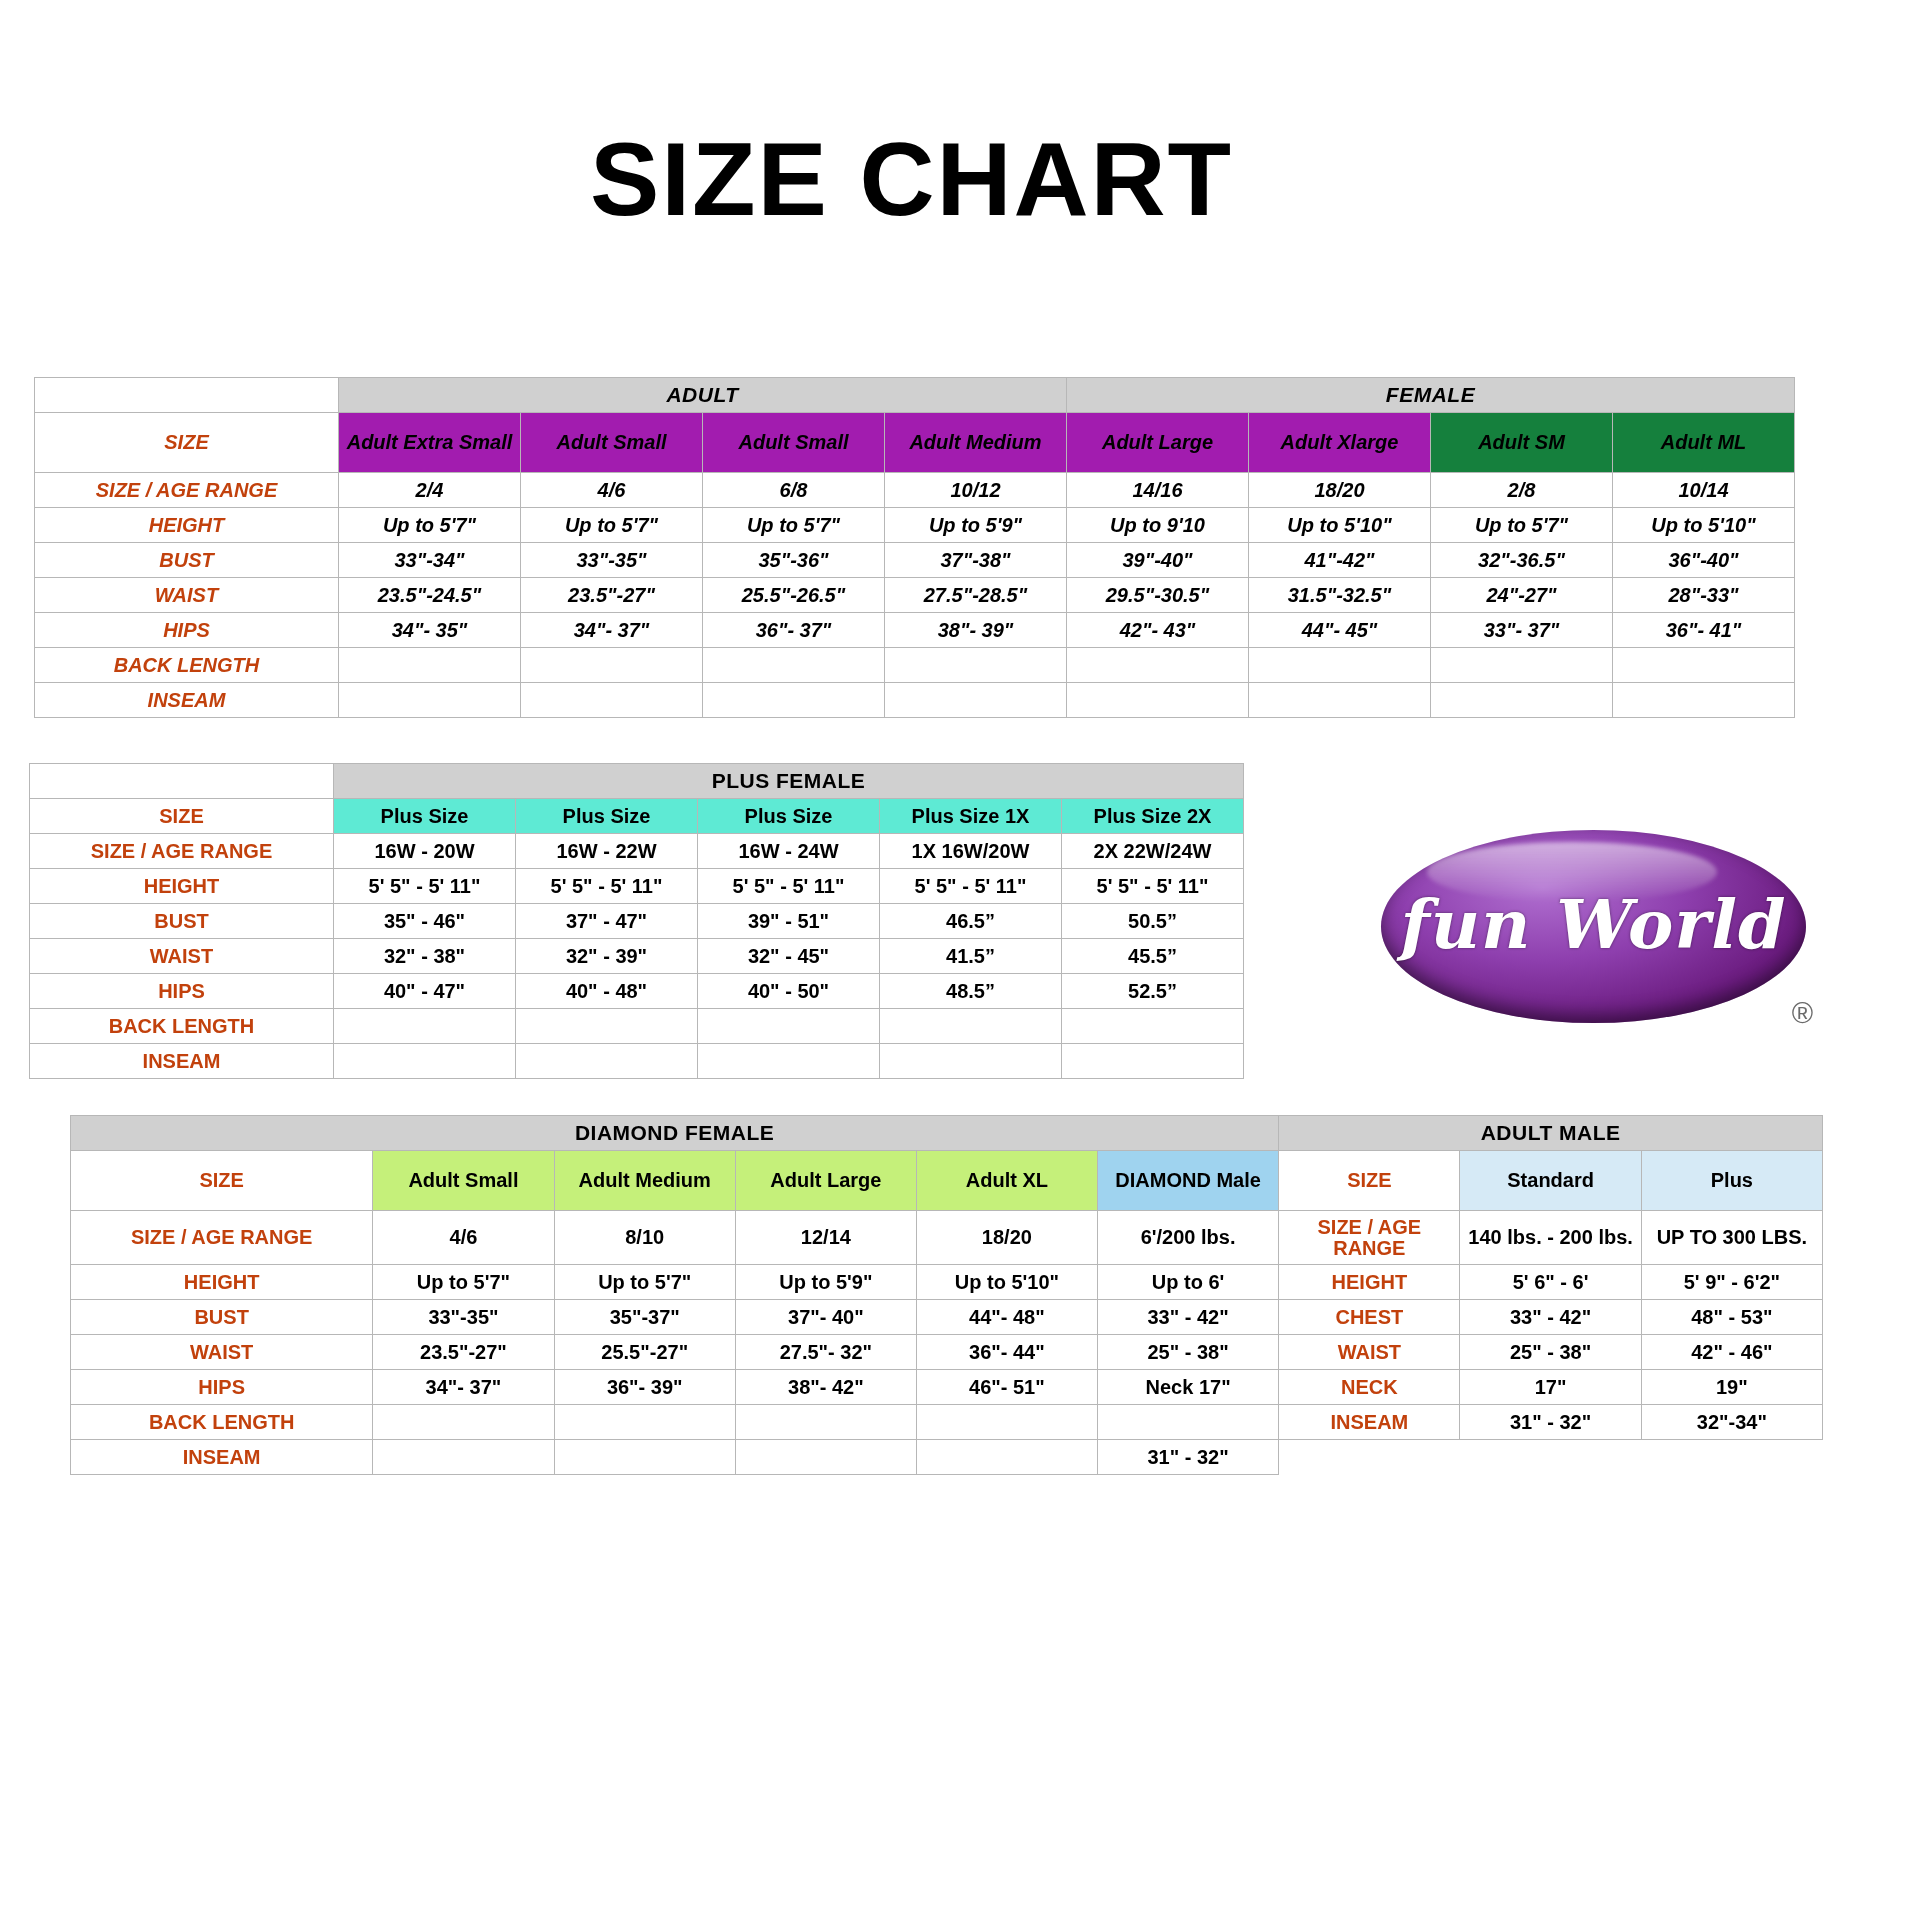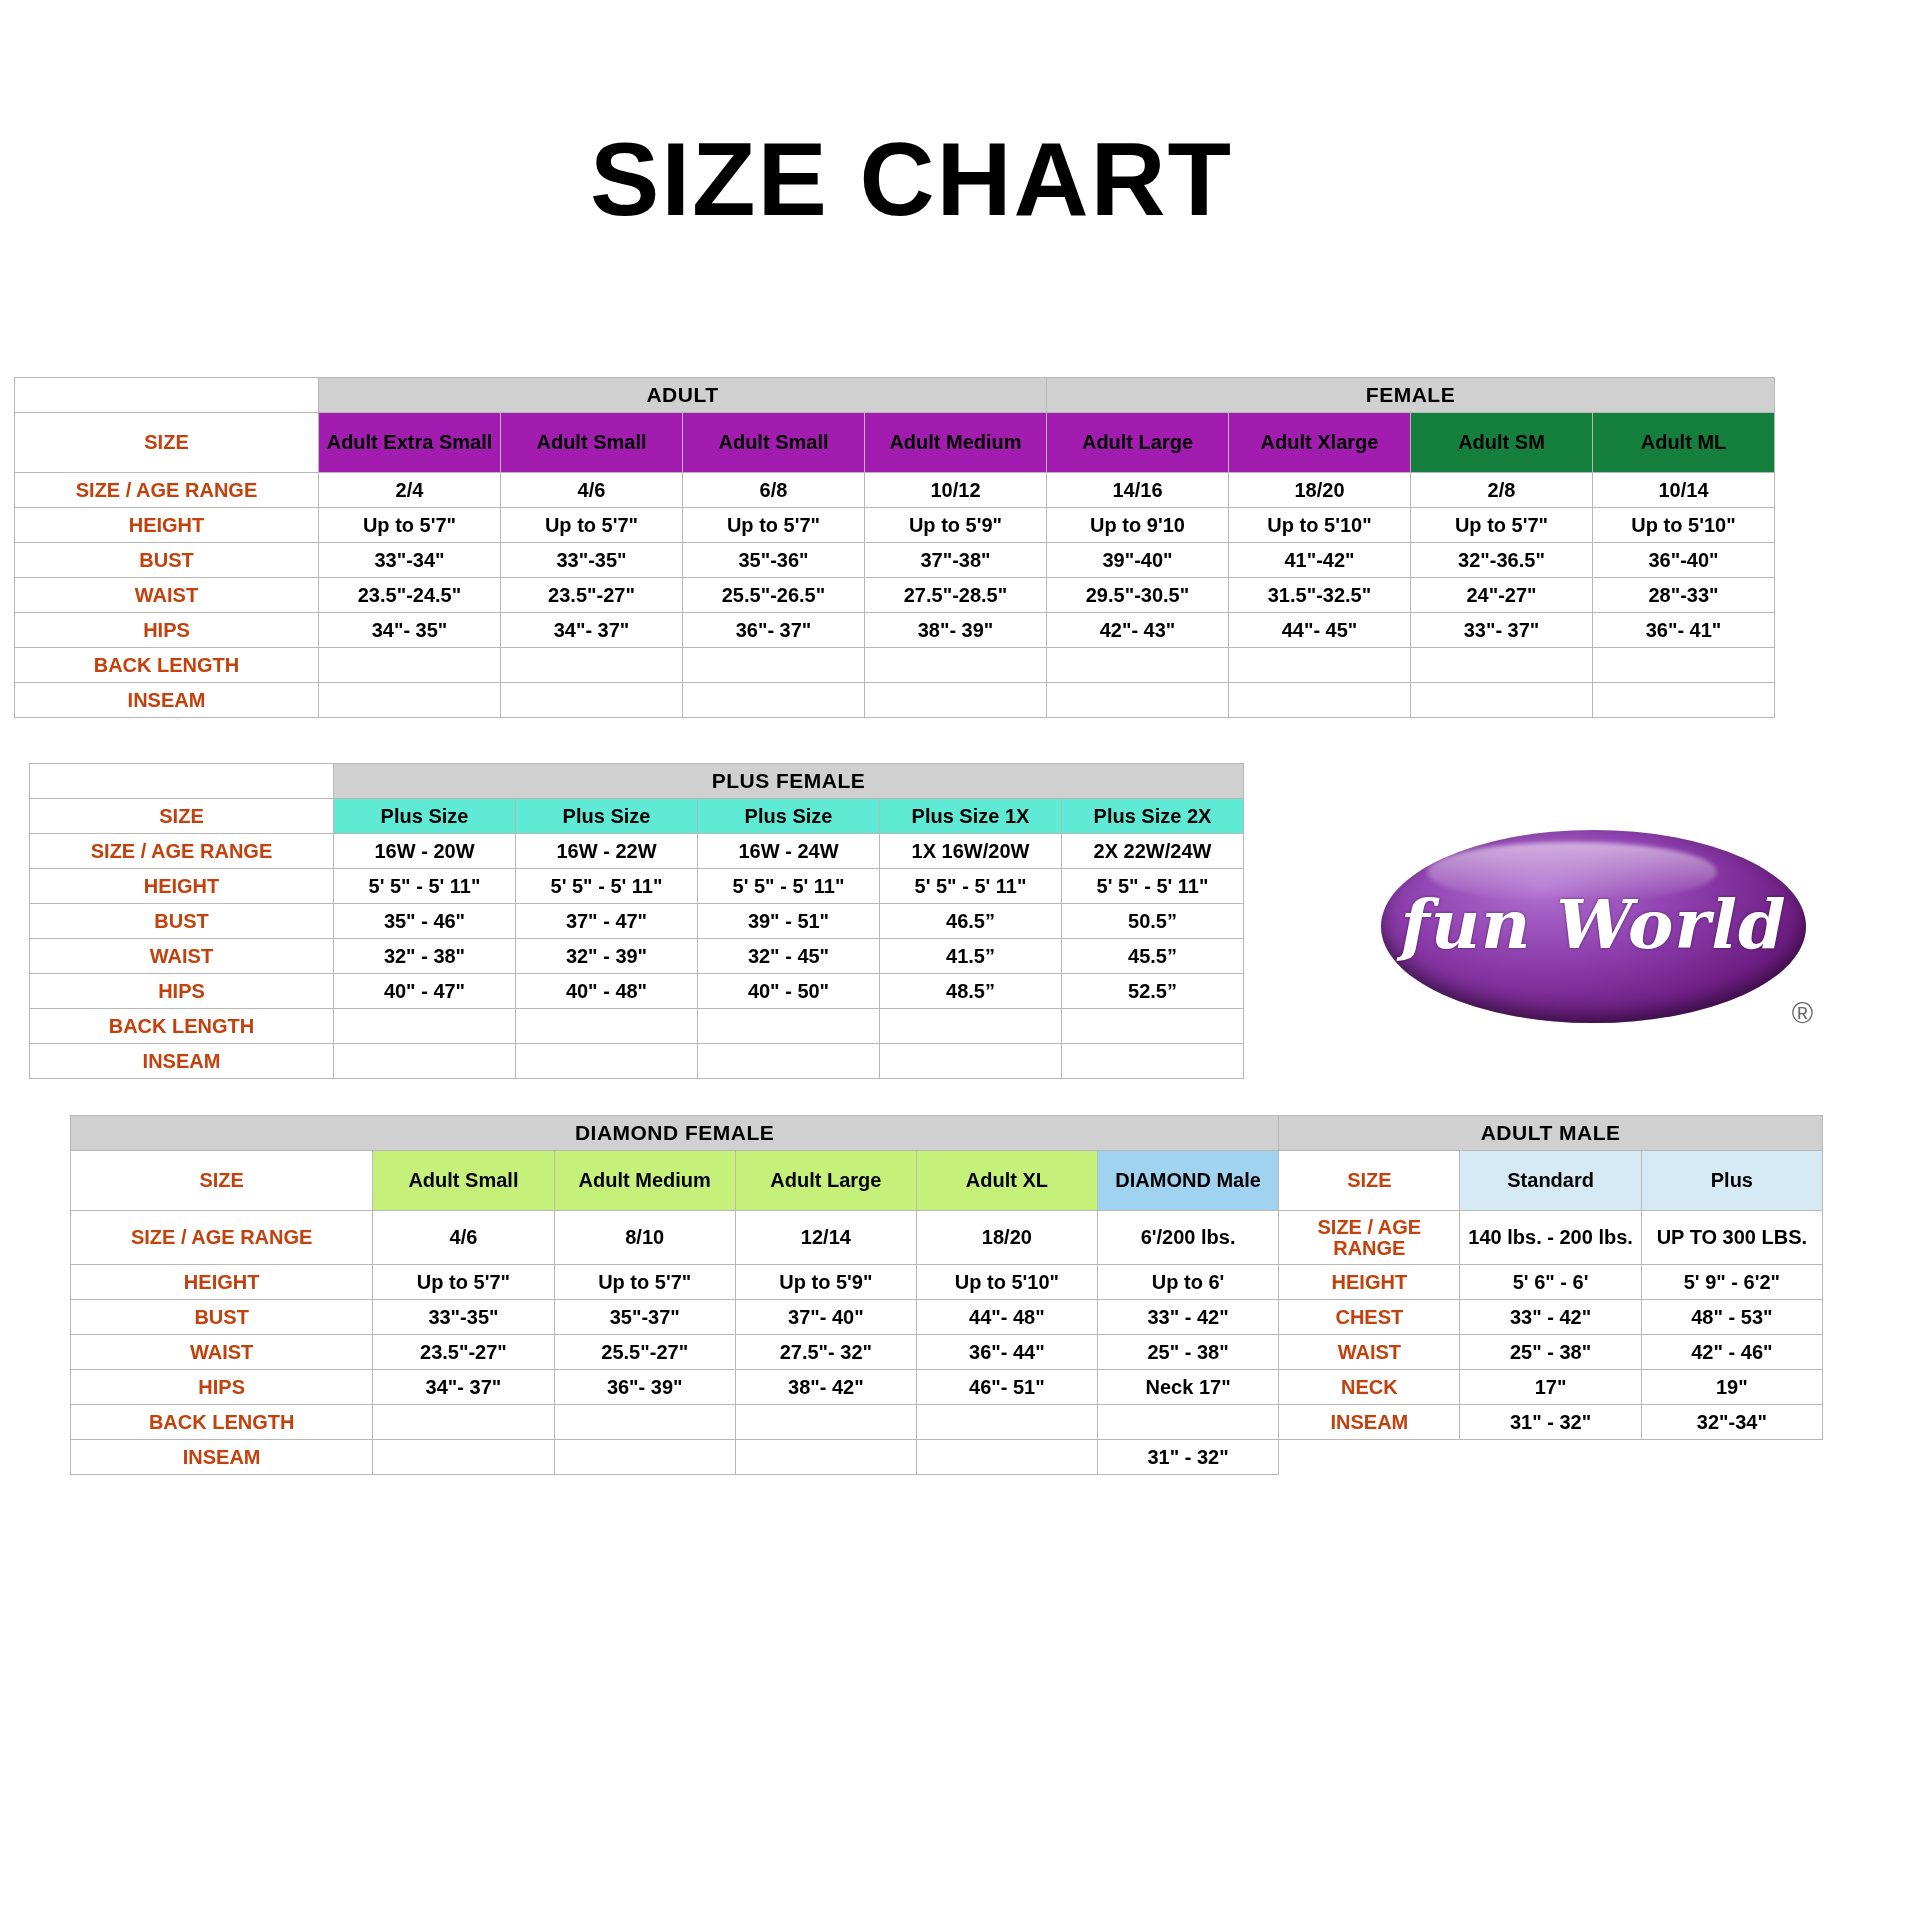--- a/index.html
+++ b/index.html
@@ -72,21 +72,21 @@
   td.hdr-cyan   { background: #5eead4; }
   td.hdr-green  { background: #c5f07a; }
   td.hdr-bluegr { background: #9fd3ef; }
   td.hdr-lblue  { background: #d6eaf6; }
   td.twoline { line-height: 1.05; }
 
   
   .block {
     position: absolute;
   }
-  #adult-female-block { left: 14px; top: 377px; }
+  #adult-female-block { left: 34px; top: 377px; font-style: italic; }
   #plus-female-block  { left: 29px; top: 763px; }
   #bottom-block       { left: 29px; top: 1115px; margin-left: 41px; }
 
   
   .logo {
     position: absolute;
     left: 1381px;
     top: 830px;
     width: 434px;
     height: 208px;

